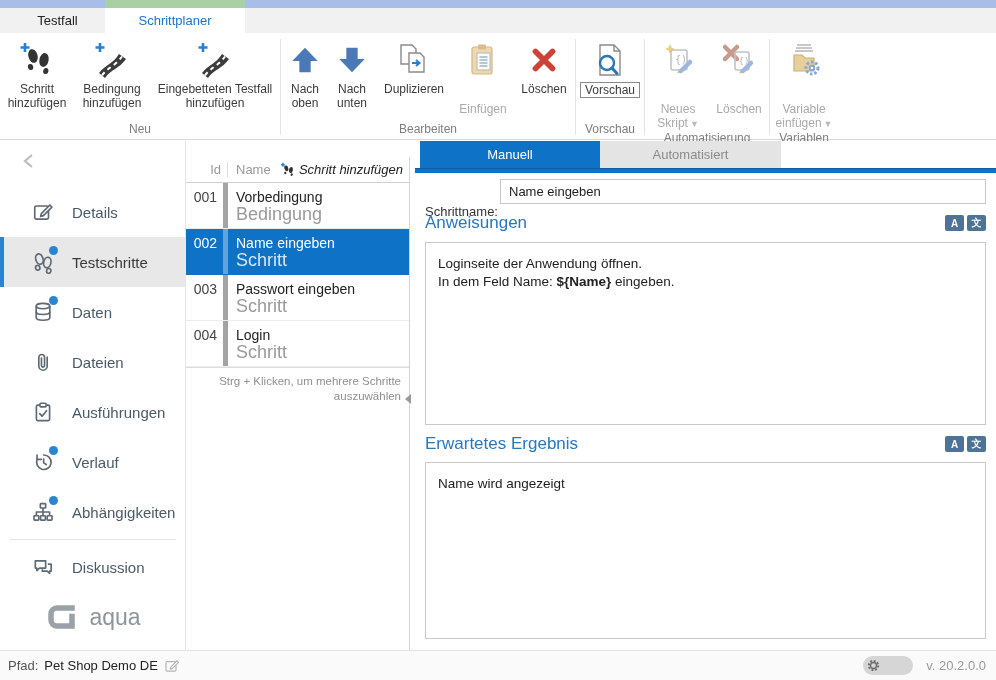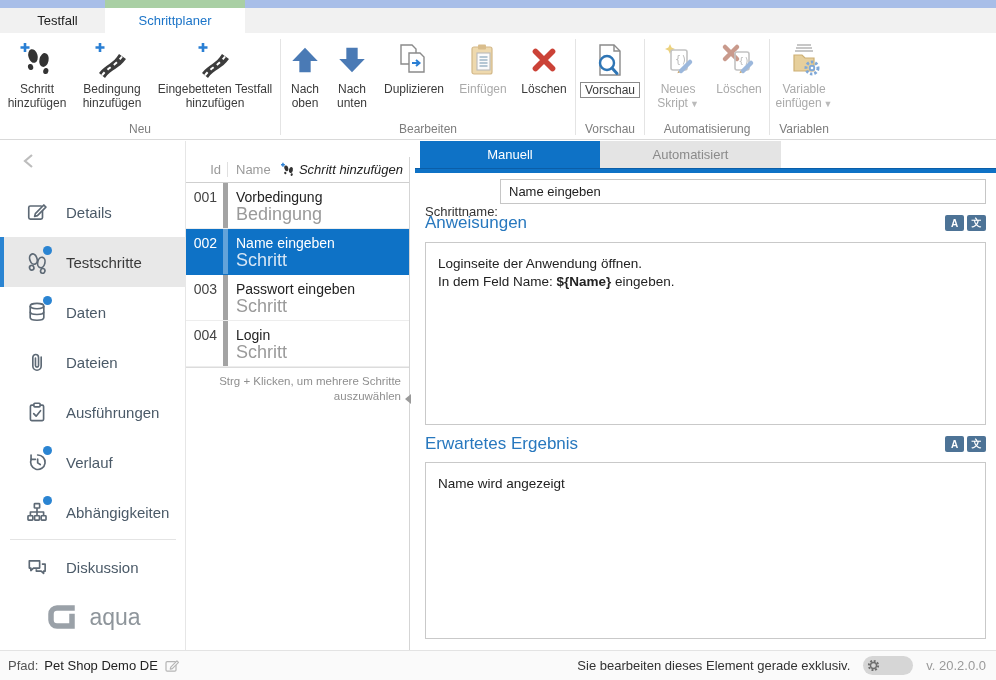--- a/index.html
+++ b/index.html
@@ -17,33 +17,33 @@
   
   .ribbon { position:absolute; left:0; top:33px; width:996px; height:107px; background:#fff; border-bottom:1px solid #d9d9d9; display:flex; align-items:stretch; padding-top:2px; }
   .rgroup { display:flex; flex-direction:column; padding:0 4px; }
   .rbtns { display:flex; justify-content:center; align-items:flex-start; gap:6px; flex:1; }
   .rglabel { text-align:center; color:#7d7d7d; font-size:12px; padding-bottom:3px; }
   .rsep { width:1px; background:#e4e4e4; margin:4px 0; }
   .rbtn { display:flex; flex-direction:column; align-items:center; padding-top:3px; cursor:pointer; }
   .rbtn .ric { height:44px; display:flex; align-items:center; justify-content:center; }
   .rbtn .rlb { font-size:12px; line-height:14px; text-align:center; color:#3b3b3b; }
   .rbtn.disabled { cursor:default; }
-  .rbtn.disabled .rlb { color:#aaa; }
+  .rbtn.disabled .rlb { color:#aaa;margin-top:20px; }
   .rbtn .rlb.boxed { border:1px solid #8a8a8a; padding:0 4px; }
   .dd { color:#9a9a9a; font-size:9px; margin-left:2px; }
   .rbtn.disabled .dd { color:#bbb; }
 
   
   .main { position:absolute; left:0; top:141px; width:996px; height:509px; background:#fff; }
 
   
   .sidebar { position:absolute; left:0; top:0; width:186px; height:509px; border-right:1px solid #e6e6e6; background:#fff; }
   .collapse { position:absolute; left:20px; top:10px; cursor:pointer; }
   .side-items { position:absolute; left:0; top:46px; width:186px; }
-  .side-item { position:relative; height:50px; display:flex; align-items:center; padding-left:24px; cursor:pointer; color:#4b5a68; }
+  .side-item { position:relative; height:50px; display:flex; align-items:center; padding-left:30px; cursor:pointer; color:#4b5a68; }
   .side-item.selected { background:#e8e8e8; color:#3a3a3a; }
   .side-item.selected::before { content:""; position:absolute; left:0; top:0; width:4px; height:50px; background:#2a84d2; }
   .side-ico { position:relative; width:26px; height:24px; display:flex; align-items:center; justify-content:center; margin-right:16px; }
   .badge { position:absolute; top:-4px; right:-2px; width:9px; height:9px; border-radius:50%; background:#2a84d2; }
   .side-label { font-size:15px; }
   .side-divider { height:1px; background:#e4e4e4; margin:2px 10px 2px 10px; }
   .logo-row { position:absolute; left:0; top:462px; width:186px; display:flex; align-items:center; justify-content:center; gap:8px; }
   .logo-text { font-size:23px; color:#8e959b; }
 
   
@@ -465,21 +465,20 @@
       <span class="sb-path-label">Pfad:</span>
       <span class="sb-path-value">Pet Shop Demo DE</span>
       <span>
         <svg width="16" height="16" viewBox="0 0 20 20" fill="none" stroke="#b5b5b5" stroke-width="1.5" stroke-linejoin="round">
           <rect x="2.5" y="4.5" width="12.5" height="12" rx="1.5"></rect>
           <path d="M8.5 11.5 L16.2 3.6 l1.9 1.9 L10.4 13.3 l-2.6 .7 Z" fill="#fff"></path>
         </svg>
       </span>
     </div>
     <div class="sb-right">
-      <span class="sb-msg">Sie bearbeiten dieses Element gerade exklusiv.</span>
       <span class="sb-toggle">
         <svg width="15" height="15" viewBox="0 0 20 20">
           <circle cx="10" cy="10" r="6.2" fill="none" stroke="#6d6d6d" stroke-width="2.6" stroke-dasharray="2.6 2.2"></circle>
           <circle cx="10" cy="10" r="4" fill="none" stroke="#6d6d6d" stroke-width="1.8"></circle>
         </svg>
       </span>
       <span class="sb-version">v. 20.2.0.0</span>
     </div>
   </div>
 

